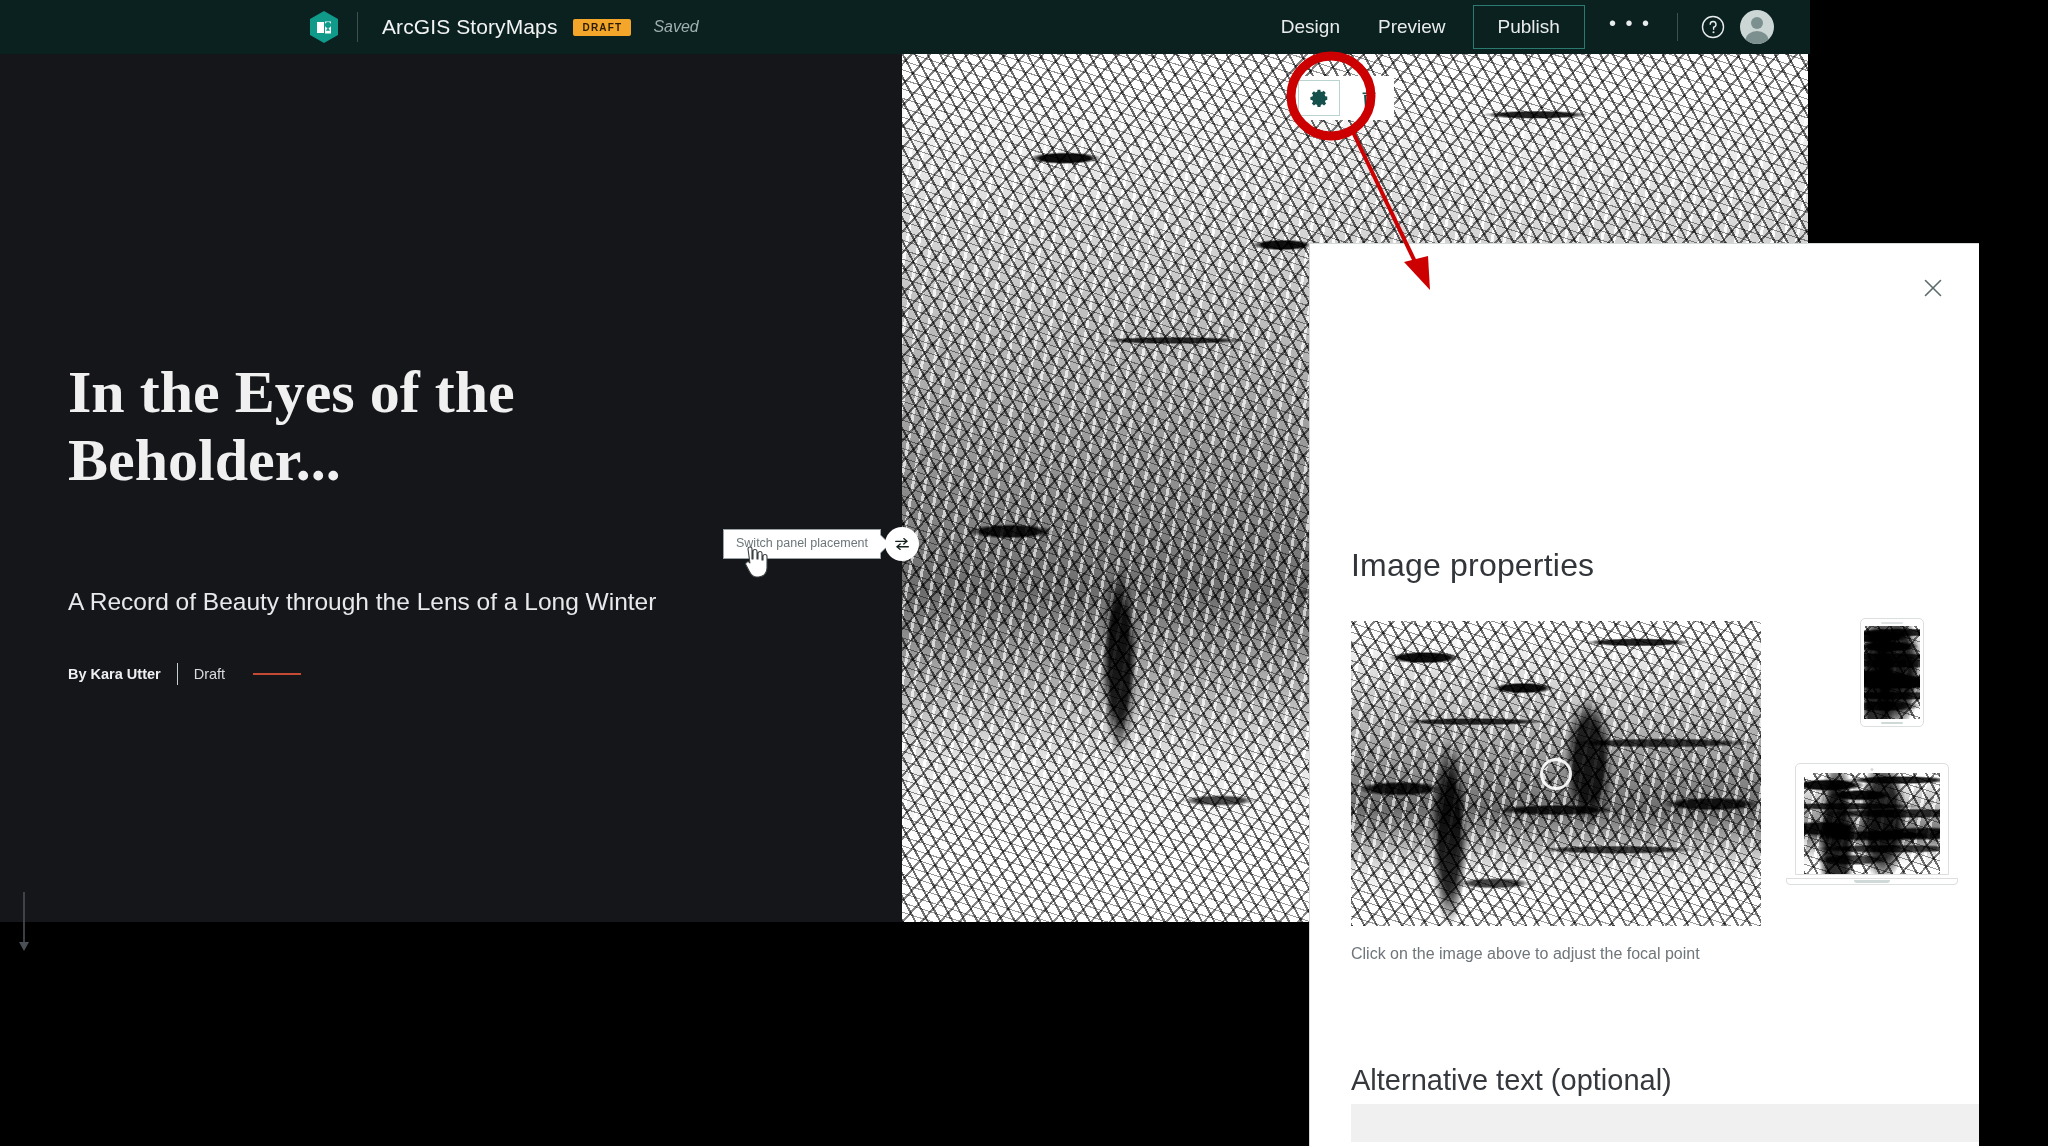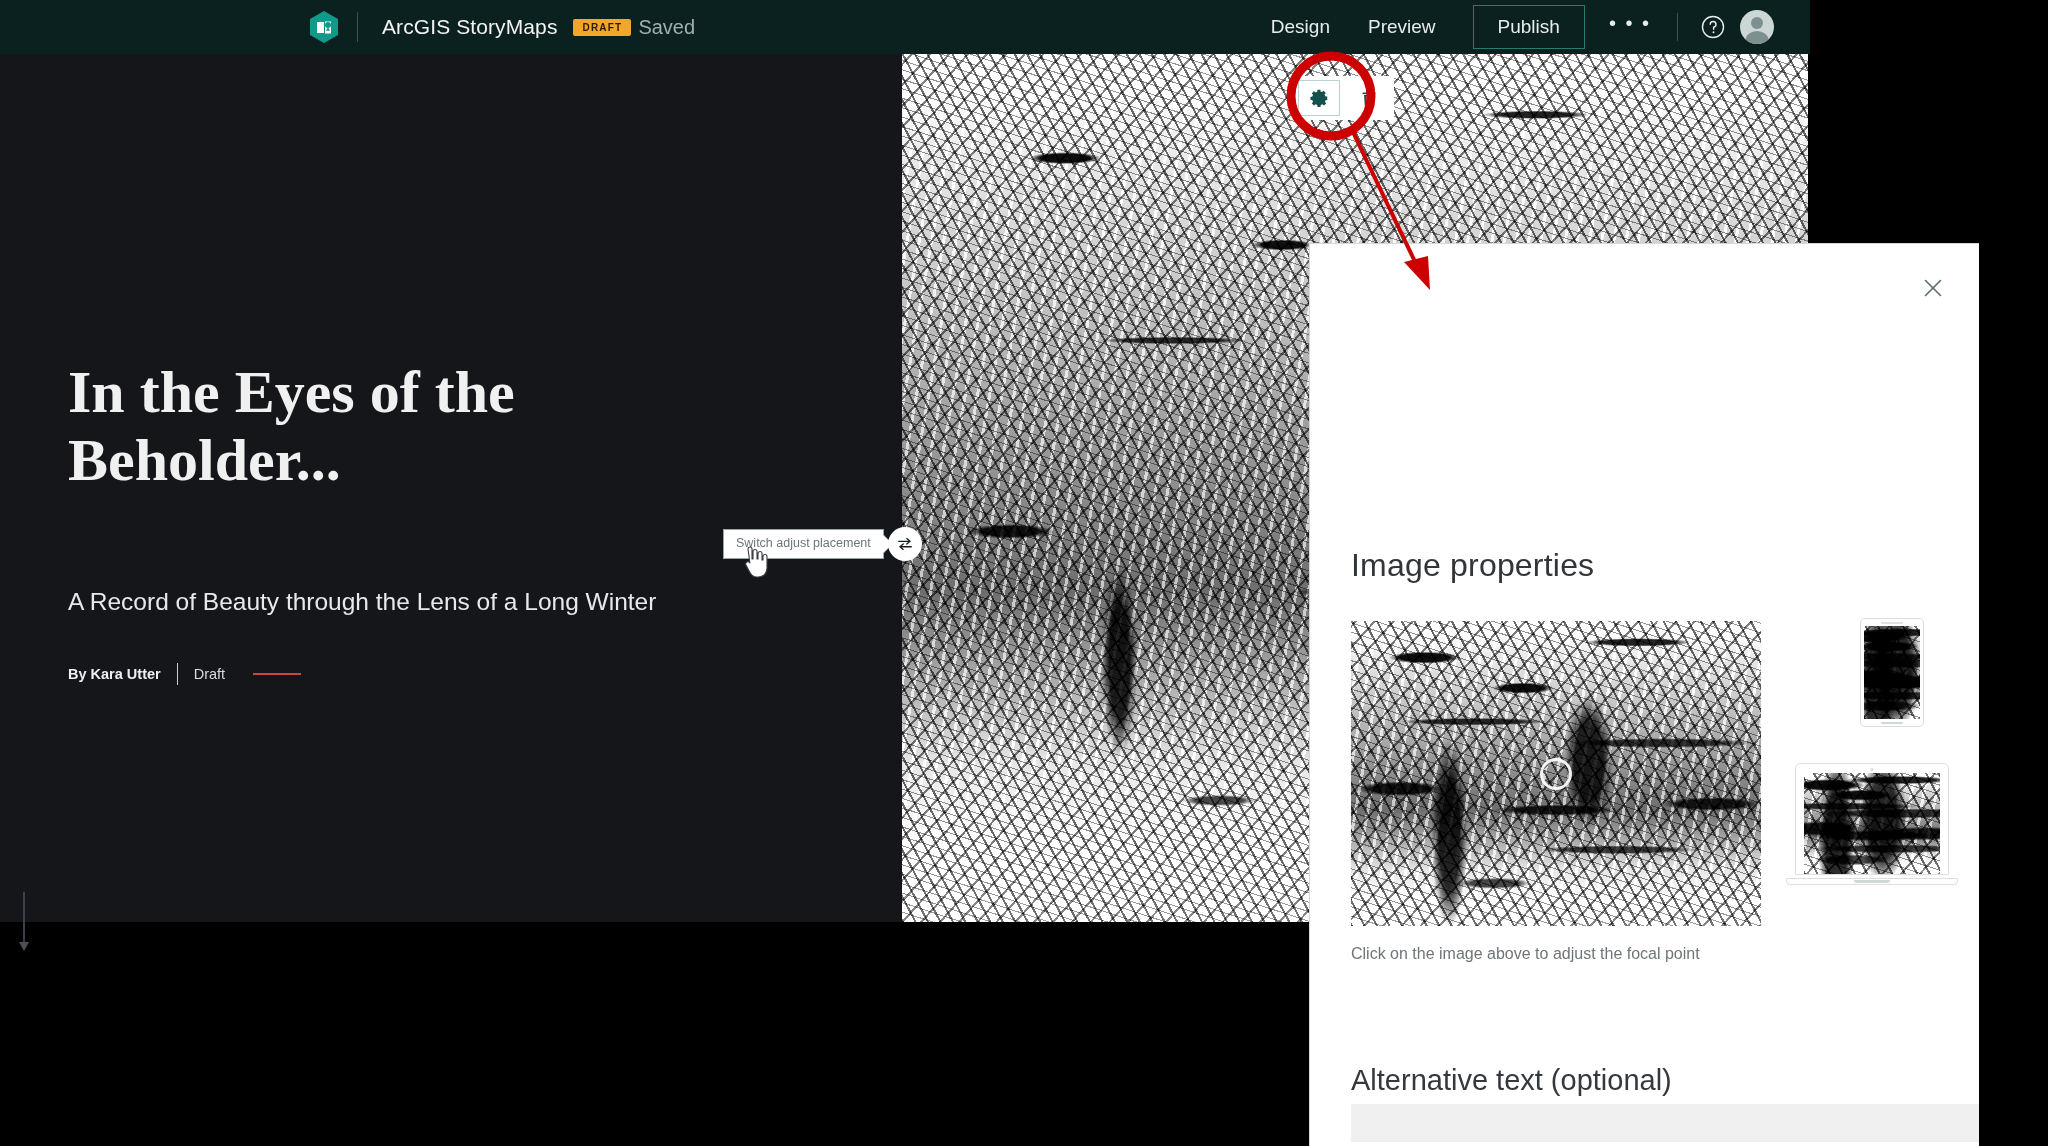--- a/index.html
+++ b/index.html
@@ -28,32 +28,32 @@
   }
   .app-title {
     margin-left: 24px; color: #f2f3f3; font-size: 21px; letter-spacing: .1px;
     font-family: "Liberation Sans", sans-serif;
   }
   .draft-badge {
     margin-left: 16px; background: #F4A62A; color: #2b1c00;
     font-size: 10px; font-weight: bold; letter-spacing: 1.2px;
     padding: 4px 9px 3px; border-radius: 2px; line-height: 1;
   }
-  .saved-label { margin-left: 7px; color: #9fb0af; font-size: 20px; }
+  .saved-label { margin-left: 22px; color: #9fb0af; font-size: 16px; font-style: italic; }
 
   .hdr-right {
     position: absolute; right: 0; top: 0; height: 54px;
     display: flex; align-items: center; padding-right: 36px;
   }
   .hdr-btn {
     color: #e8ecec; font-size: 19px; padding: 6px 18px; cursor: pointer;
     background: transparent; border: 1px solid transparent;
   }
   .hdr-btn.publish {
-    border: 1px solid #2a7a72; padding: 10px 24px; margin: 0 4px 0 18px;
+    border: 1px solid #2a7a72; padding: 10px 24px; margin: 0 4px 0 8px;
   }
   .dots-btn {
     color: #e8ecec; font-size: 20px; letter-spacing: 2px; padding: 0 20px 8px 20px;
     cursor: pointer; line-height: .5;
   }
   .hdr-sep { width: 1px; height: 28px; background: #3c5250; margin: 0 6px; }
   .help-btn { margin: 0 14px 0 16px; cursor: pointer; display:flex; }
   .avatar {
     width: 34px; height: 34px; border-radius: 50%;
     background: #ccd6d5; overflow: hidden; position: relative; cursor: pointer;
@@ -312,21 +312,21 @@
           <svg width="20" height="22" viewBox="0 0 20 24" fill="#16504c">
             <path d="M3 6h14v1.8H3z"></path>
             <path d="M7.2 3.2h5.6v2H7.2z"></path>
             <path d="M4.6 8.6h10.8l-.9 13H5.5l-.9-13zm2.6 1.6v9.4h1.2v-9.4H7.2zm3.4 0v9.4h1.2v-9.4h-1.2z" fill-rule="evenodd"></path>
           </svg>
         </div>
       </div>
     </div>
 
     <div class="switch-wrap">
-      <div class="switch-tip">Switch adjust placement</div>
+      <div class="switch-tip">Switch panel placement</div>
       <div class="switch-btn">
         <svg width="18" height="18" viewBox="0 0 20 20" fill="none" stroke="#15201f" stroke-width="1.5" stroke-linecap="round">
           <line x1="3" y1="7" x2="15" y2="7"></line>
           <polyline points="12,4 15.5,7 12,10"></polyline>
           <line x1="17" y1="13" x2="5" y2="13"></line>
           <polyline points="8,10 4.5,13 8,16"></polyline>
         </svg>
       </div>
     </div>
     <div class="cursor-hand">

